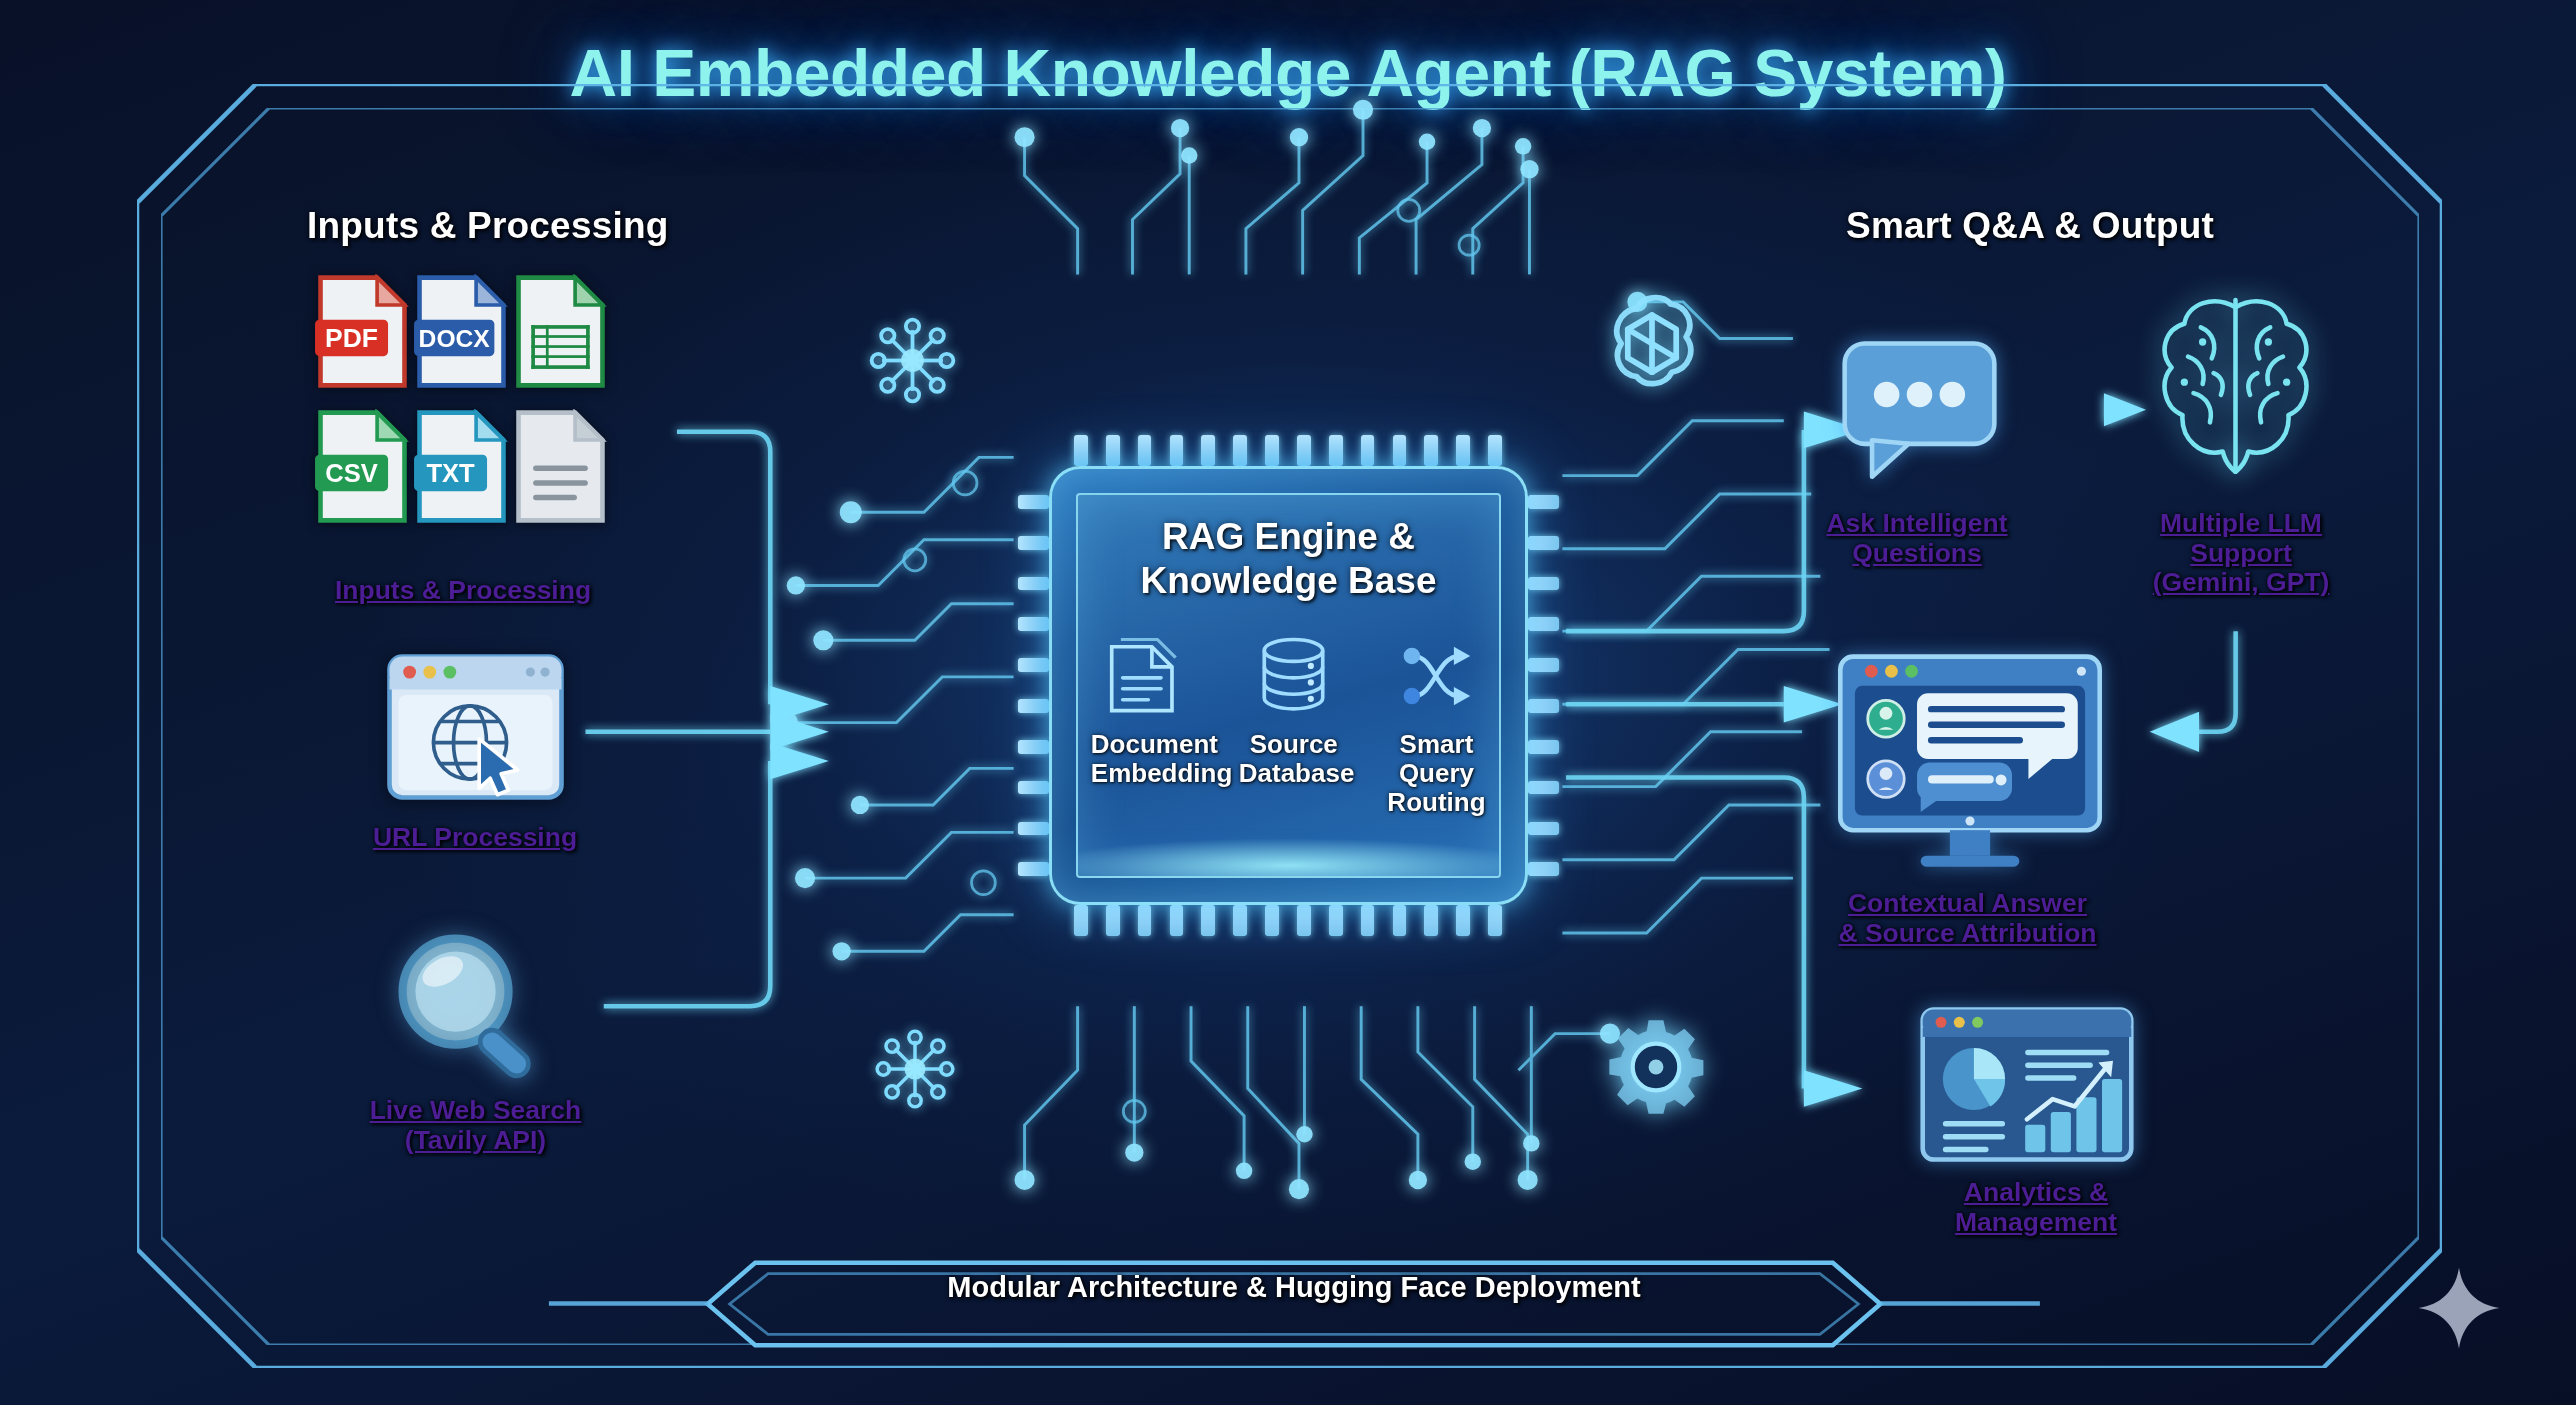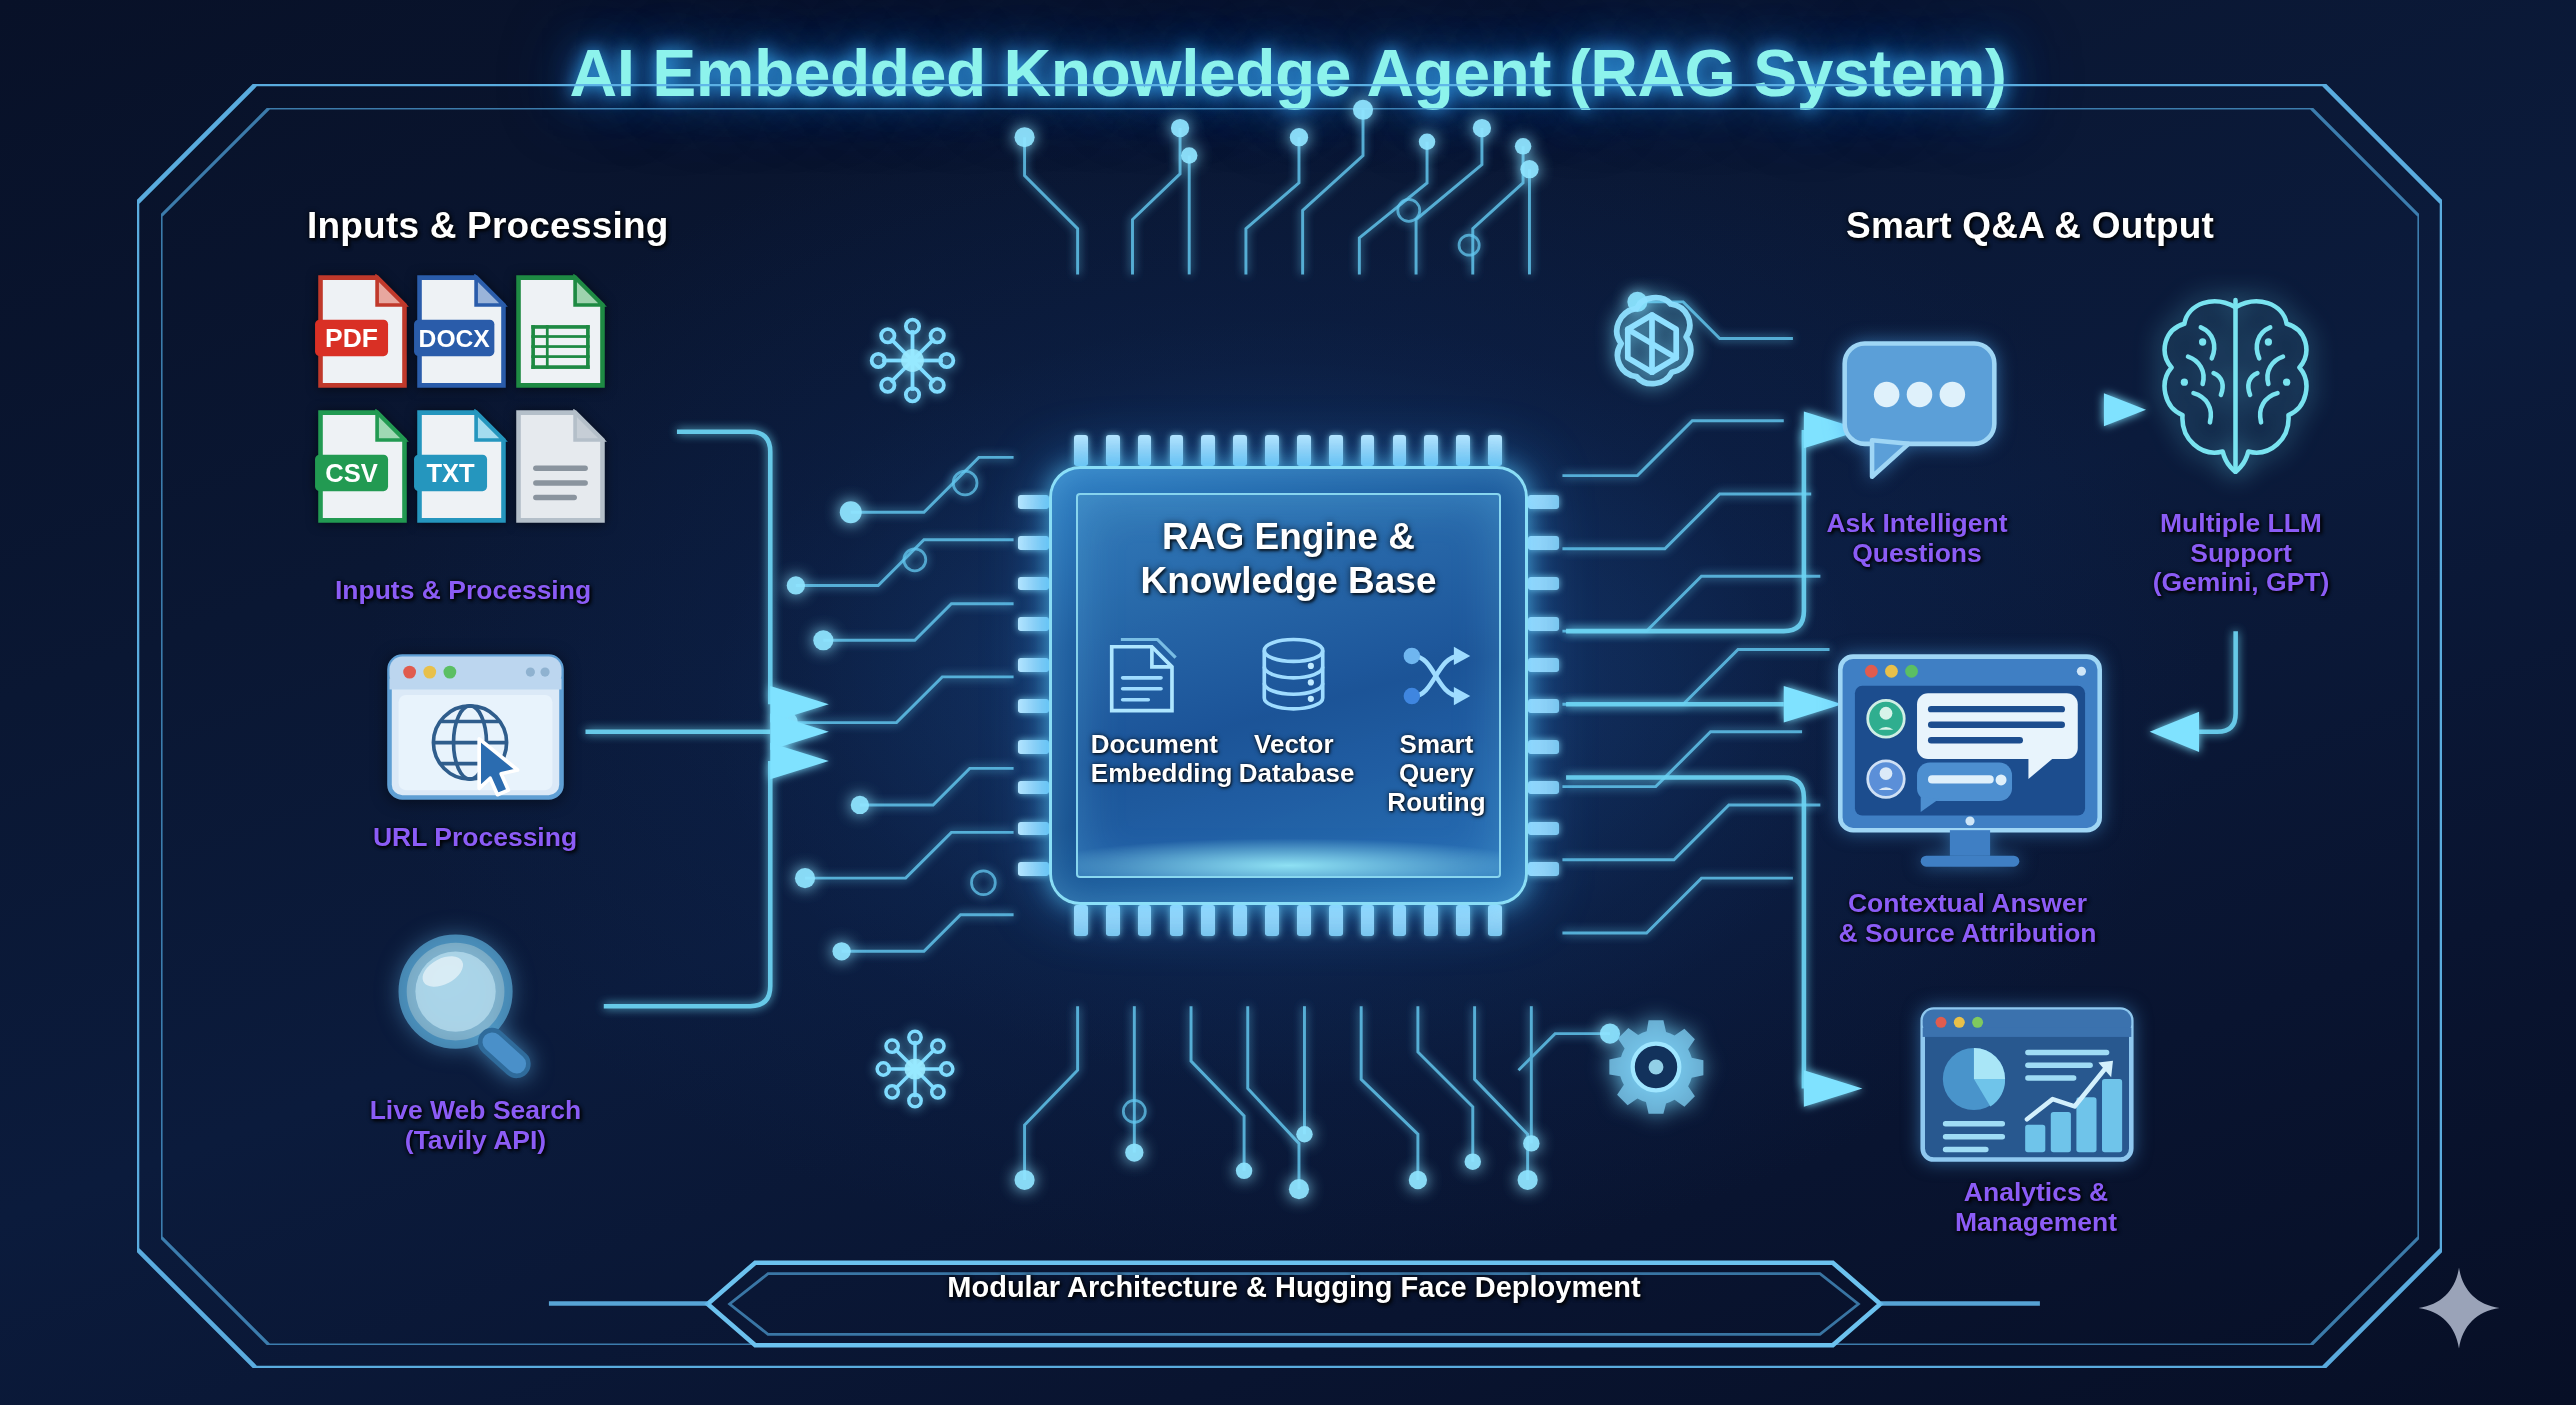--- a/index.html
+++ b/index.html
@@ -30,23 +30,24 @@
   #head-right{ left:1846px; top:205px; }
 
   .title{
     position:absolute; left:0; right:0; top:35px; text-align:center;
     font-size:66px; font-weight:bold; color:#8df3ec; letter-spacing:-0.5px;
     text-shadow:0 0 16.5px rgba(60,180,255,.95), 0 0 42px rgba(40,140,255,.75), 0 0 73px rgba(30,110,220,.5);
     font-stretch:condensed;
   }
 
   .cap{
-    position:absolute; color:#8b5cf6; font-weight:bold; font-size:26.5px; line-height:1.12;
+    position:absolute; color:#4c1d95; font-weight:bold; font-size:26.5px; line-height:1.12;
     text-align:center; text-shadow:0 0 4.6px rgba(0,0,0,.9), 1.8px 1.8px 3.7px rgba(0,0,0,.95);
     white-space:pre-line;
+    text-decoration:underline;
   }
 
   
   .files{ position:absolute; left:315px; top:274px; width:348px; }
   .filerow{ display:flex; gap:4px; margin-bottom:20px; }
   .fileicon{ width:95px; height:115px; position:relative; filter:drop-shadow(0 1.8px 5.5px rgba(0,0,0,.55)); }
 
   
   .wire{ position:absolute; left:0; top:0; width:2576px; height:1405px; pointer-events:none; }
 
@@ -476,21 +477,21 @@
               <g fill="none" stroke="#9fdcff" stroke-width="4">
                 <ellipse cx="43" cy="18" rx="32" ry="12"></ellipse>
                 <path d="M11 18 v52 a32 12 0 0 0 64 0 v-52"></path>
                 <path d="M11 36 a32 12 0 0 0 64 0"></path>
                 <path d="M11 54 a32 12 0 0 0 64 0"></path>
               </g>
               <circle cx="62" cy="35" r="3.4" fill="#bfeaff"></circle>
               <circle cx="62" cy="53" r="3.4" fill="#bfeaff"></circle>
               <circle cx="62" cy="71" r="3.4" fill="#bfeaff"></circle>
             </svg>
-            <div class="stage-label">Vector
+            <div class="stage-label">Source
 Database</div>
           </div>
 
           <svg class="stage-arrow" style="height:27.4px;" viewBox="0 0 46 24">
             <line x1="2" y1="12" x2="30" y2="12" stroke="#7fd9f7" stroke-width="5"></line>
             <polygon points="28,3 44,12 28,21" fill="#7fd9f7"></polygon>
           </svg>
 
           <div class="stage-item">
             <svg style="width:79px;height:84px;" viewBox="0 0 86 92">

